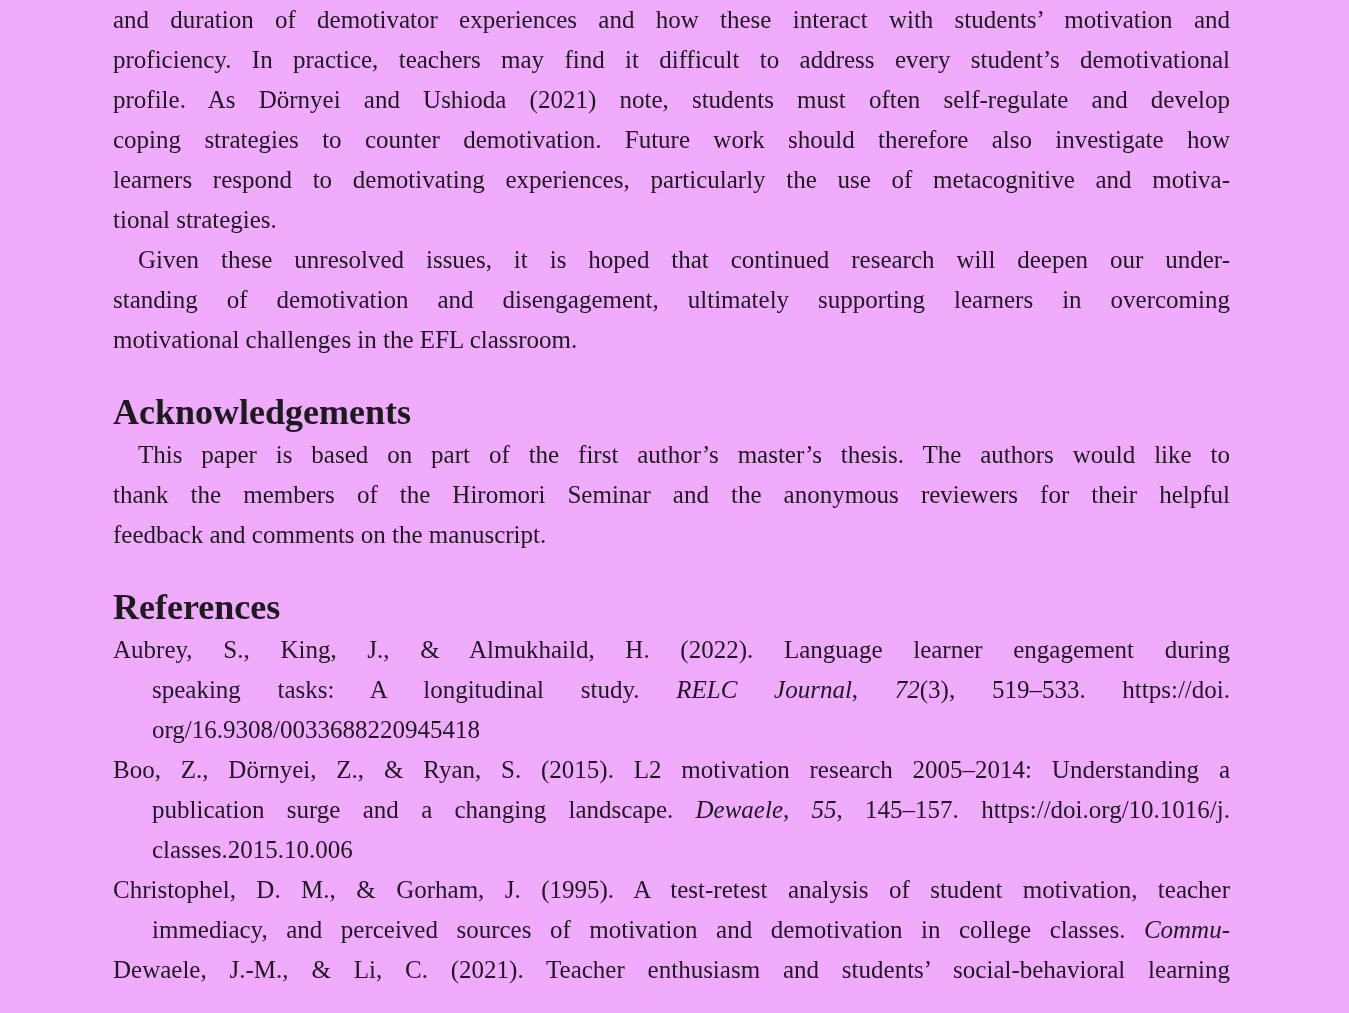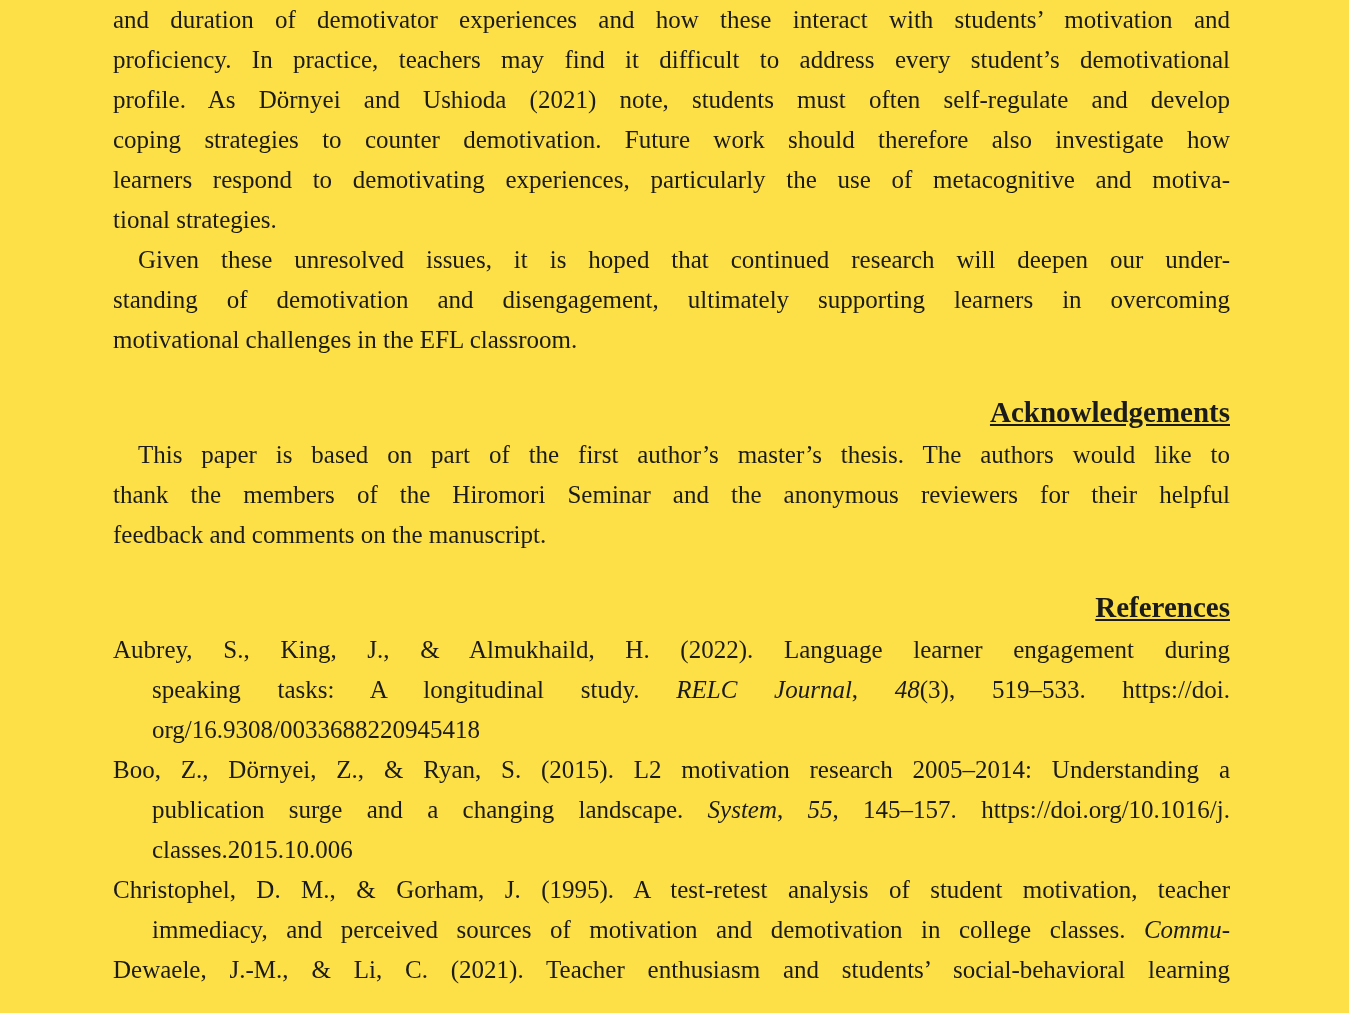--- a/index.html
+++ b/index.html
@@ -1,20 +1,20 @@
 <!DOCTYPE html>
 <html><head>
 <meta charset="utf-8">
 <style>
   html, body { margin: 0; padding: 0; background: #ffffff; }
   .page {
     position: relative;
     width: 1349px;
     height: 1013px;
-    background: #fde047;
+    background: #f0abfc;
     overflow: hidden;
     font-family: "Liberation Serif", "DejaVu Serif", serif;
     font-size: 25px;
     line-height: 40px;
     color: #1b1b1b;
   }
   .content {
     position: absolute;
     left: 113px;
     top: 0;
@@ -28,25 +28,24 @@
     text-align-last: left;
   }
   .line.hang {
     padding-left: 39px;
   }
   .line.first-indent {
     text-indent: 25px;
   }
   .heading {
     font-weight: bold;
-    font-size: 29px;
+    font-size: 36px;
     line-height: 40px;
-    text-align: right;
+    text-align: left;
     margin: 32px 0 3px 0;
-    text-decoration: underline;
   }
   .italic { font-style: italic; }
   .para, .ref { margin: 0; }
 </style>
 </head>
 <body>
 
 <div class="page">
   <div class="content">
 
@@ -70,26 +69,26 @@
     <div class="para">
         <div class="line first-indent"><span>This paper is based on part of the first author’s master’s thesis. The authors would like to</span></div>
         <div class="line"><span>thank the members of the Hiromori Seminar and the anonymous reviewers for their helpful</span></div>
         <div class="line align-left"><span>feedback and comments on the manuscript.</span></div>
       </div>
 
     <h2 class="heading">References</h2>
 
     <div class="ref">
         <div class="line"><span>Aubrey, S., King, J., &amp; Almukhaild, H. (2022). Language learner engagement during</span></div>
-        <div class="line hang"><span>speaking tasks: A longitudinal study. </span><span class="italic">RELC Journal</span><span>, </span><span class="italic">48</span><span>(3), 519–533. https://doi.</span></div>
+        <div class="line hang"><span>speaking tasks: A longitudinal study. </span><span class="italic">RELC Journal</span><span>, </span><span class="italic">72</span><span>(3), 519–533. https://doi.</span></div>
         <div class="line align-left hang"><span>org/16.9308/0033688220945418</span></div>
       </div>
     <div class="ref">
         <div class="line"><span>Boo, Z., Dörnyei, Z., &amp; Ryan, S. (2015). L2 motivation research 2005–2014: Understanding a</span></div>
-        <div class="line hang"><span>publication surge and a changing landscape. </span><span class="italic">System</span><span>, </span><span class="italic">55</span><span>, 145–157. https://doi.org/10.1016/j.</span></div>
+        <div class="line hang"><span>publication surge and a changing landscape. </span><span class="italic">Dewaele</span><span>, </span><span class="italic">55</span><span>, 145–157. https://doi.org/10.1016/j.</span></div>
         <div class="line align-left hang"><span>classes.2015.10.006</span></div>
       </div>
     <div class="ref">
         <div class="line"><span>Christophel, D. M., &amp; Gorham, J. (1995). A test-retest analysis of student motivation, teacher</span></div>
         <div class="line hang"><span>immediacy, and perceived sources of motivation and demotivation in college classes. </span><span class="italic">Commu-</span></div>
       </div>
     <div class="ref">
         <div class="line"><span>Dewaele, J.-M., &amp; Li, C. (2021). Teacher enthusiasm and students’ social-behavioral learning</span></div>
       </div>
 

